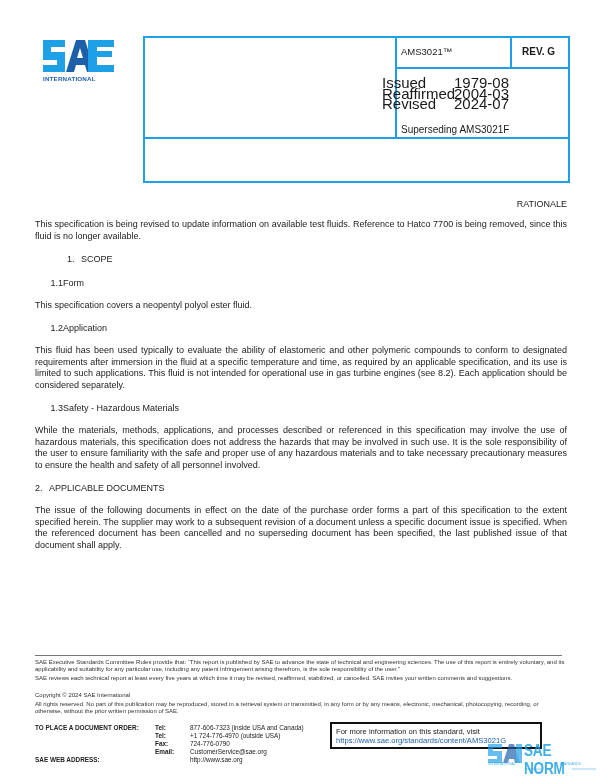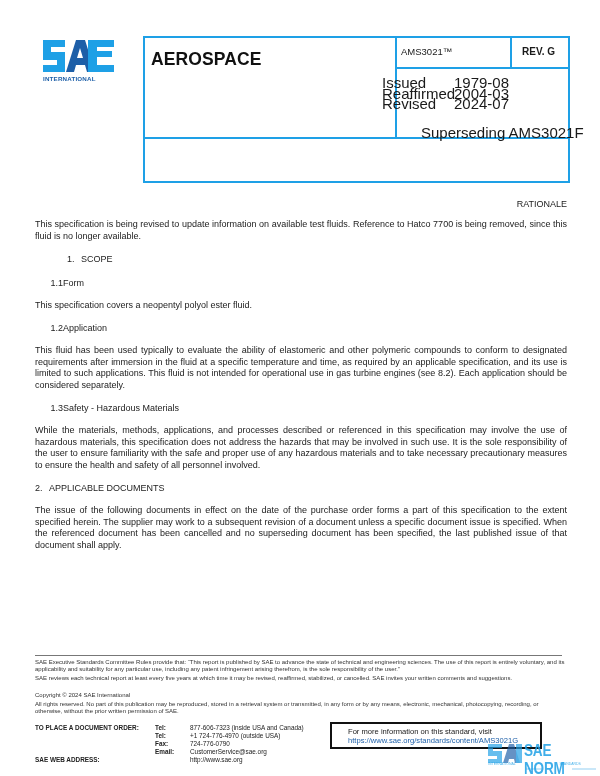--- a/index.html
+++ b/index.html
@@ -20,40 +20,40 @@
     .hbox-hdiv1 { left: 395px; top: 67px; width: 175px; height: 2px; background: #1ea0e6; }
     .hbox-hdiv2 { left: 143px; top: 137px; width: 427px; height: 2px; background: #1ea0e6; }
 
     .title { left: 151px; top: 49px; font-size: 17.5px; font-weight: bold; line-height: 20px; color: #111; letter-spacing: 0.1px; }
     .amsno { left: 401px; top: 46px; font-size: 9.5px; font-weight: normal; }
     .rev { left: 522px; top: 46px; font-size: 10px; font-weight: bold; }
 
     .dates { left: 382px; top: 78px; font-size: 15px; line-height: 10.5px; }
     .dates .row { display: flex; }
     .dates .k { width: 72px; }
-    .supersede { left: 401px; top: 124px; font-size: 15px; margin-left: 20px; }
+    .supersede { left: 401px; top: 124px; font-size: 10px; }
 
     .doctitle { left: 145px; top: 150px; width: 423px; text-align: center; font-size: 9.5px; line-height: 11px; }
 
     
     .body { left: 35px; width: 532px; font-size: 9px; line-height: 11.5px; color: #222; }
     .just { text-align: justify; }
     .center { text-align: right; }
     .num { display: inline-block; width: 28px; text-align: right; }
     .num1 { display: inline-block; width: 14px; }
 
     
     .frule { left: 35px; top: 655px; width: 527px; height: 1px; background: #777; }
     .fine { left: 35px; width: 532px; font-size: 6px; line-height: 7.2px; color: #333; }
     .contact { left: 35px; top: 724px; font-size: 6.4px; line-height: 8px; color: #222; font-weight: bold; }
     .contact .row { display: flex; }
     .contact .c1 { width: 120px; }
     .contact .c2 { width: 35px; }
     .contact .c3 { font-weight: normal; }
-    .infobox { left: 330px; top: 722px; width: 212px; height: 27px; border: 2px solid #111; box-sizing: border-box; padding: 3px 16px; font-size: 7.6px; line-height: 9px; }
+    .infobox { left: 330px; top: 722px; width: 212px; height: 27px; border: 2px solid #111; box-sizing: border-box; padding: 3px 4px; font-size: 7.6px; line-height: 9px; }
     .infobox .link { color: #1d5fa8; }
 
     .wm { left: 486px; top: 740px; width: 112px; height: 36px; opacity: 0.8; }
     .wm-text { left: 524px; top: 742px; font-size: 16px; font-weight: bold; color: #1ea0e6; letter-spacing: -0.3px; transform: scaleX(0.85); transform-origin: left; opacity: 0.85; }
     .wm-sub { left: 488px; top: 762px; font-size: 3.5px; color: #1ea0e6; opacity: 0.8; white-space: nowrap; }
   </style>
 </head>
 <body>
 
 <svg class="abs logo" viewBox="0 0 80 50">
@@ -63,21 +63,20 @@
 </svg>
 <div class="abs logo-int">INTERNATIONAL</div>
 
 <div class="abs hbox"></div>
 <div class="abs hbox-vdiv"></div>
 <div class="abs hbox-rdiv"></div>
 <div class="abs hbox-hdiv1"></div>
 <div class="abs hbox-hdiv2"></div>
 
 <div class="abs title">
-  <div>AEROSPACE</div>
 </div>
 <div class="abs amsno">AMS3021™</div>
 <div class="abs rev">REV. G</div>
 
 <div class="abs dates">
   <div class="row">
     <span class="k">Issued</span>
     <span>1979-08</span>
   </div>
   <div class="row">

